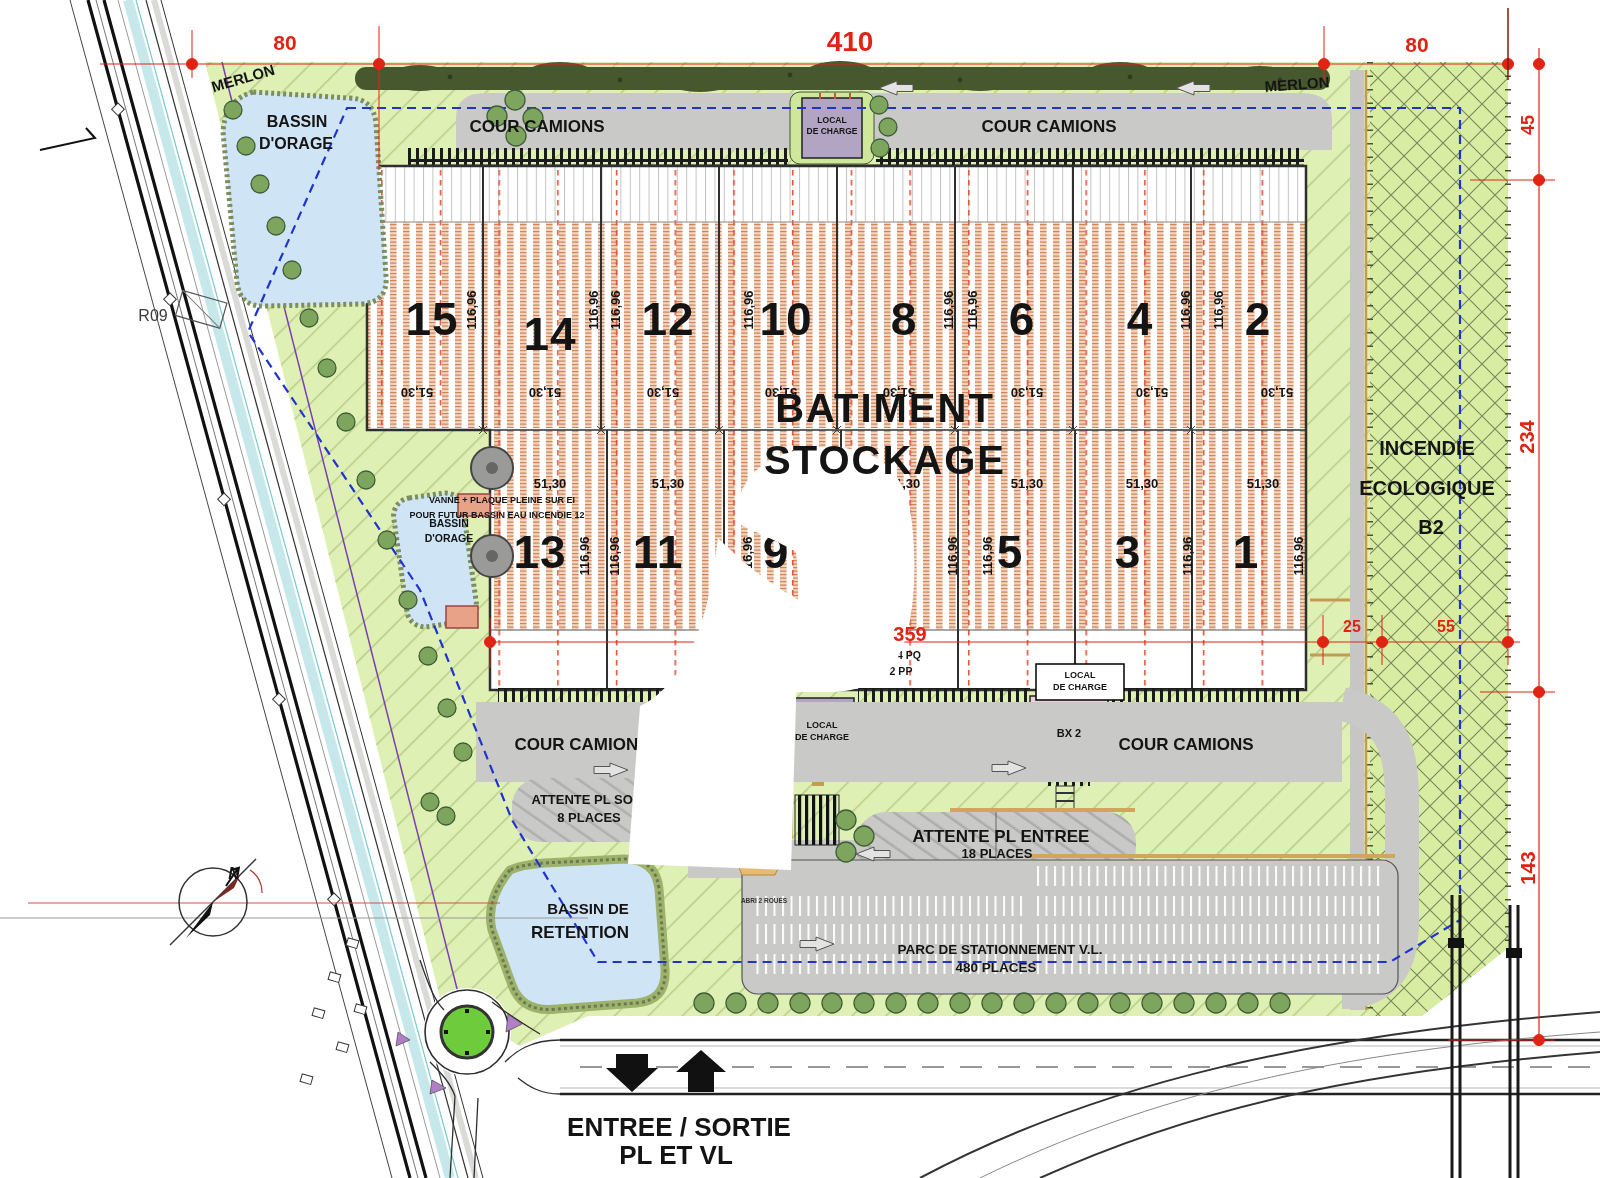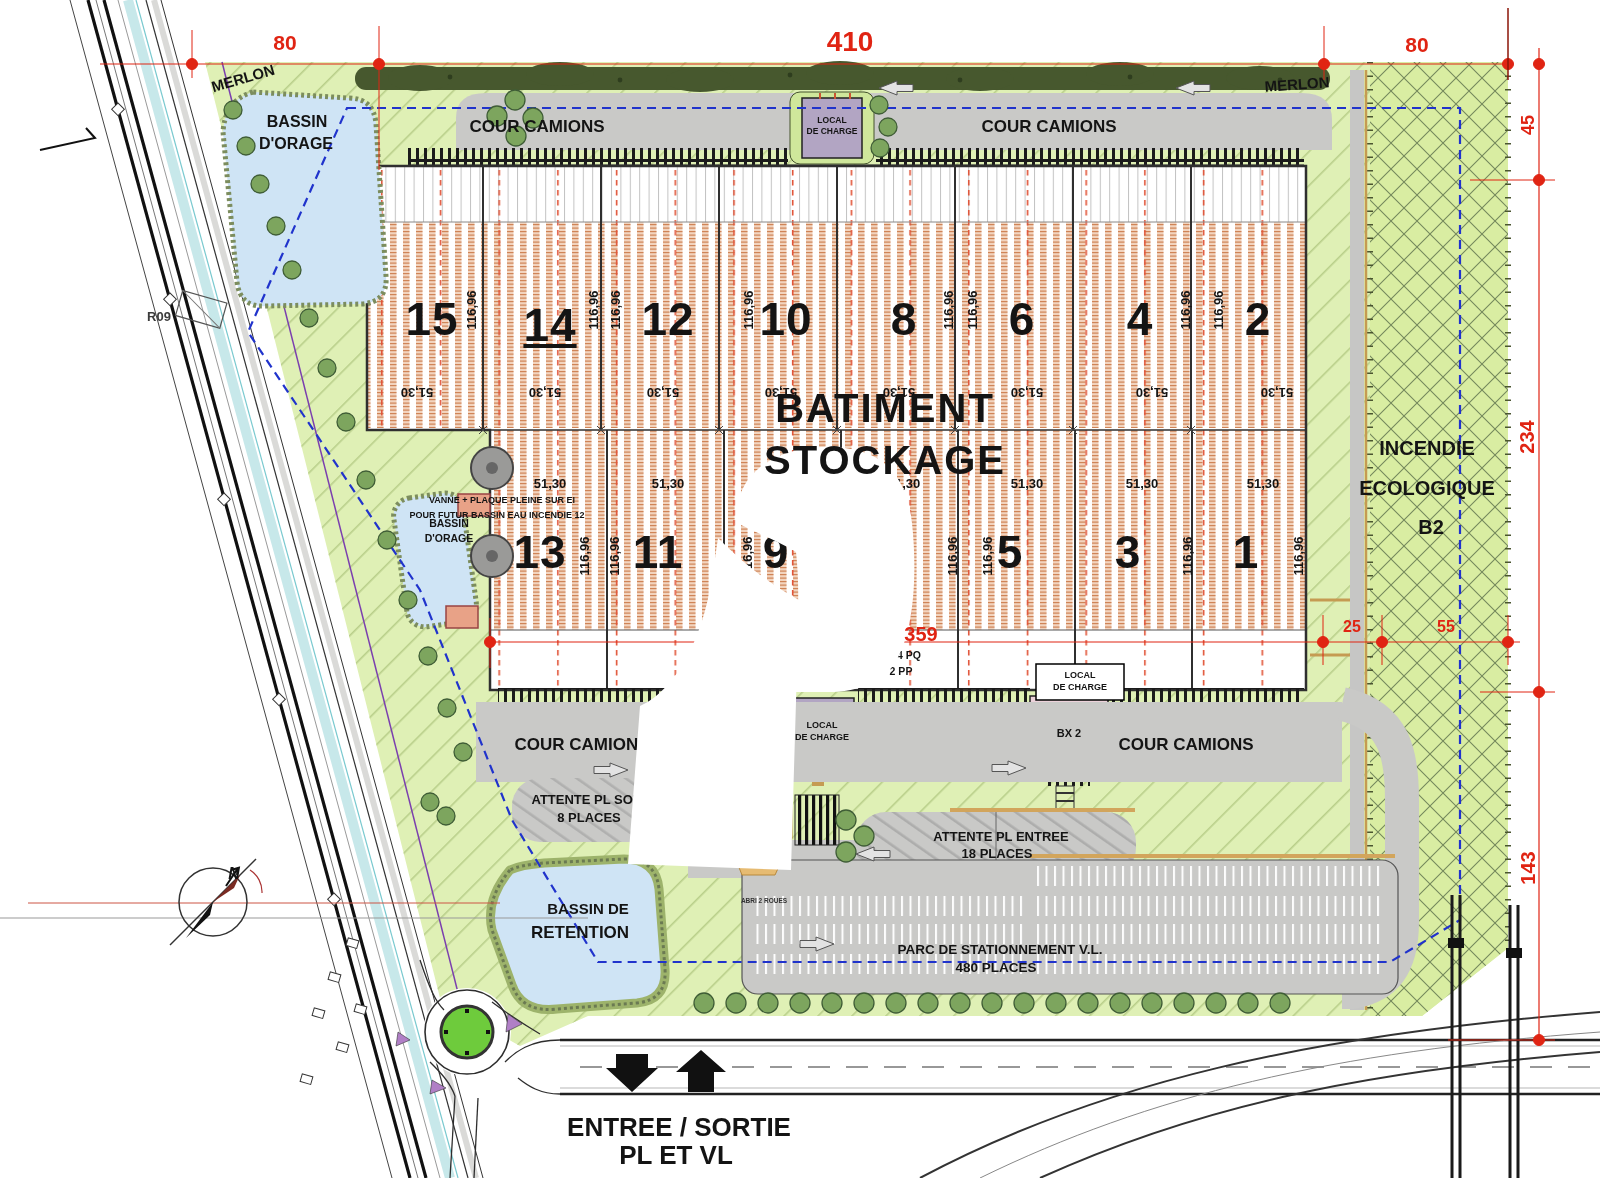--- a/index.html
+++ b/index.html
@@ -418,74 +418,74 @@
   <path d="M737 523 C733 477 770 449 822 447 C878 445 906 470 912 523 C918 580 913 640 892 667 C877 686 851 692 830 692 L789 692 C797 648 801 596 796 552 C778 541 757 533 737 523 Z" fill="#fff"></path>
   <path d="M718 538 C740 560 770 585 799 600 L791 870 L628 864 L640 706 C680 688 706 630 714 565 Z" fill="#fff"></path>
 </svg>
 
 <div class="lb red" style="left:285px;top:42px;font-size:21px;">80</div>
 <div class="lb red" style="left:850px;top:42px;font-size:28px;">410</div>
 <div class="lb red" style="left:1417px;top:44px;font-size:21px;">80</div>
 <div class="lb red v" style="left:1528px;top:125px;font-size:18px;">45</div>
 <div class="lb red v" style="left:1527px;top:437px;font-size:20px;">234</div>
 <div class="lb red v" style="left:1528px;top:868px;font-size:20px;">143</div>
-<div class="lb red" style="left:910px;top:634px;font-size:20px;z-index:7;margin-left:11px;">359</div>
+<div class="lb red" style="left:910px;top:634px;font-size:20px;z-index:7;">359</div>
 <div class="lb red" style="left:1352px;top:627px;font-size:16px;">25</div>
 <div class="lb red" style="left:1446px;top:627px;font-size:16px;">55</div>
 
 <div class="lb rm16" style="left:243px;top:78px;font-size:15px;">MERLON</div>
 <div class="lb rm4" style="left:1297px;top:84px;font-size:15px;">MERLON</div>
 
 <div class="lb" style="left:297px;top:122px;font-size:16px;">BASSIN</div>
 <div class="lb" style="left:296px;top:144px;font-size:16px;">D'ORAGE</div>
 
 <div class="lb" style="left:537px;top:126px;font-size:17px;">COUR CAMIONS</div>
 <div class="lb" style="left:1049px;top:126px;font-size:17px;">COUR CAMIONS</div>
 <div class="lb" style="left:582px;top:744px;font-size:17px;">COUR CAMIONS</div>
 <div class="lb" style="left:1186px;top:744px;font-size:17px;">COUR CAMIONS</div>
 
-<div class="lb gray" style="left:159px;top:316px;font-size:13px;font-weight:bold;">R09</div>
+<div class="lb gray" style="left:153px;top:316px;font-size:16px;font-weight:normal;">R09</div>
 <div class="lb" style="left:502px;top:500px;font-size:9px;">VANNE + PLAQUE PLEINE SUR EI</div>
 <div class="lb" style="left:497px;top:515px;font-size:9px;">POUR FUTUR BASSIN EAU INCENDIE 12</div>
 <div class="lb" style="left:449px;top:523px;font-size:10.5px;">BASSIN</div>
 <div class="lb" style="left:449px;top:538px;font-size:10.5px;">D'ORAGE</div>
 
 <div class="lb" style="left:832px;top:120px;font-size:8.5px;">LOCAL</div>
 <div class="lb" style="left:832px;top:131px;font-size:8.5px;">DE CHARGE</div>
 <div class="lb" style="left:822px;top:725px;font-size:9px;">LOCAL</div>
 <div class="lb" style="left:822px;top:737px;font-size:9px;">DE CHARGE</div>
 <div class="lb" style="left:1080px;top:675px;font-size:9px;">LOCAL</div>
 <div class="lb" style="left:1080px;top:687px;font-size:9px;">DE CHARGE</div>
 <div class="lb" style="left:723px;top:728px;font-size:11px;">BX 1</div>
 <div class="lb" style="left:1069px;top:733px;font-size:11px;">BX 2</div>
 <div class="lb" style="left:906px;top:655px;font-size:10.5px;">34 PQ</div>
 <div class="lb" style="left:901px;top:671px;font-size:10.5px;">2 PP</div>
 
 <div class="lb" style="left:597px;top:799px;font-size:13px;">ATTENTE PL SORTIE</div>
 <div class="lb" style="left:589px;top:817px;font-size:13px;">8 PLACES</div>
-<div class="lb" style="left:1001px;top:836px;font-size:13px;">ATTENTE PL ENTREE</div>
+<div class="lb" style="left:1001px;top:836px;font-size:17px;">ATTENTE PL ENTREE</div>
 <div class="lb" style="left:997px;top:853px;font-size:13px;">18 PLACES</div>
 <div class="lb" style="left:764px;top:901px;font-size:6.5px;color:#333;">ABRI 2 ROUES</div>
 <div class="lb" style="left:1000px;top:950px;font-size:13.5px;text-align:center;">PARC DE STATIONNEMENT V.L.</div>
 <div class="lb" style="left:996px;top:968px;font-size:13.5px;">480 PLACES</div>
 
 <div class="lb" style="left:588px;top:908px;font-size:15px;">BASSIN DE</div>
 <div class="lb" style="left:580px;top:932px;font-size:17px;">RETENTION</div>
 <div class="lb" style="left:1427px;top:448px;font-size:20px;">INCENDIE</div>
 <div class="lb" style="left:1427px;top:488px;font-size:20px;">ECOLOGIQUE</div>
 <div class="lb" style="left:1431px;top:527px;font-size:20px;">B2</div>
 <div class="lb" style="left:679px;top:1127px;font-size:26px;">ENTREE / SORTIE</div>
 <div class="lb" style="left:676px;top:1155px;font-size:26px;">PL ET VL</div>
 <div class="lb" style="left:234px;top:874px;font-size:16px;font-style:italic;">N</div>
 
 <div class="lb ttl" style="left:885px;top:408px;">BATIMENT</div>
 <div class="lb ttl" style="left:885px;top:460px;">STOCKAGE</div>
 
 <div class="lb big" style="left:432px;top:319px;">15</div>
-<div class="lb big" style="left:550px;top:325px;text-decoration:underline;">14</div>
+<div class="lb big" style="left:550px;top:334px;">14</div>
 <div class="lb big" style="left:668px;top:319px;">12</div>
 <div class="lb big" style="left:786px;top:319px;">10</div>
 <div class="lb big" style="left:904px;top:319px;">8</div>
 <div class="lb big" style="left:1022px;top:319px;">6</div>
 <div class="lb big" style="left:1140px;top:319px;">4</div>
 <div class="lb big" style="left:1258px;top:319px;">2</div>
 
 <div class="lb big" style="left:540px;top:552px;">13</div>
 <div class="lb big" style="left:658px;top:552px;">11</div>
 <div class="lb big" style="left:776px;top:552px;">9</div>

